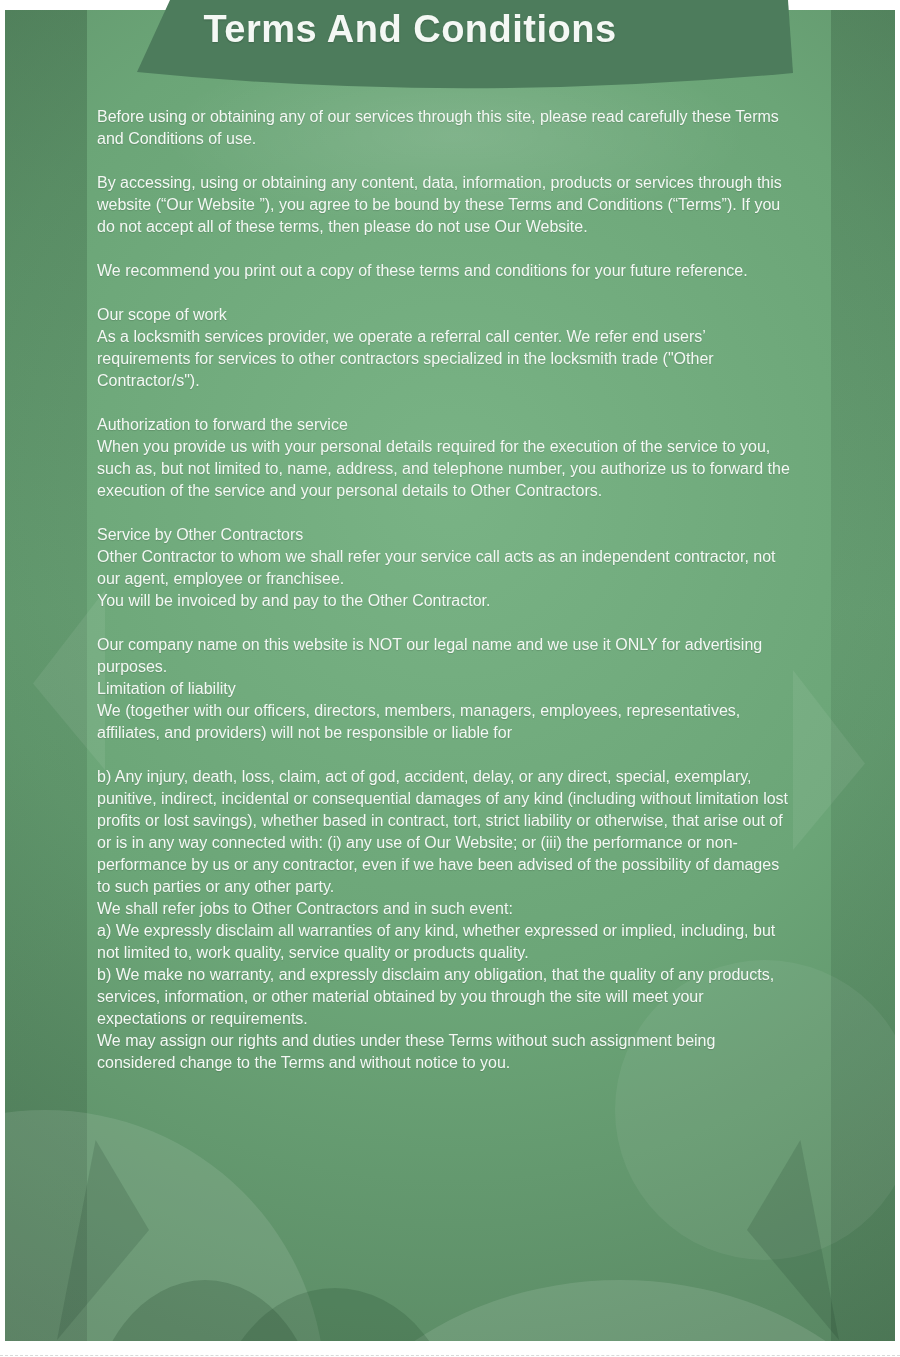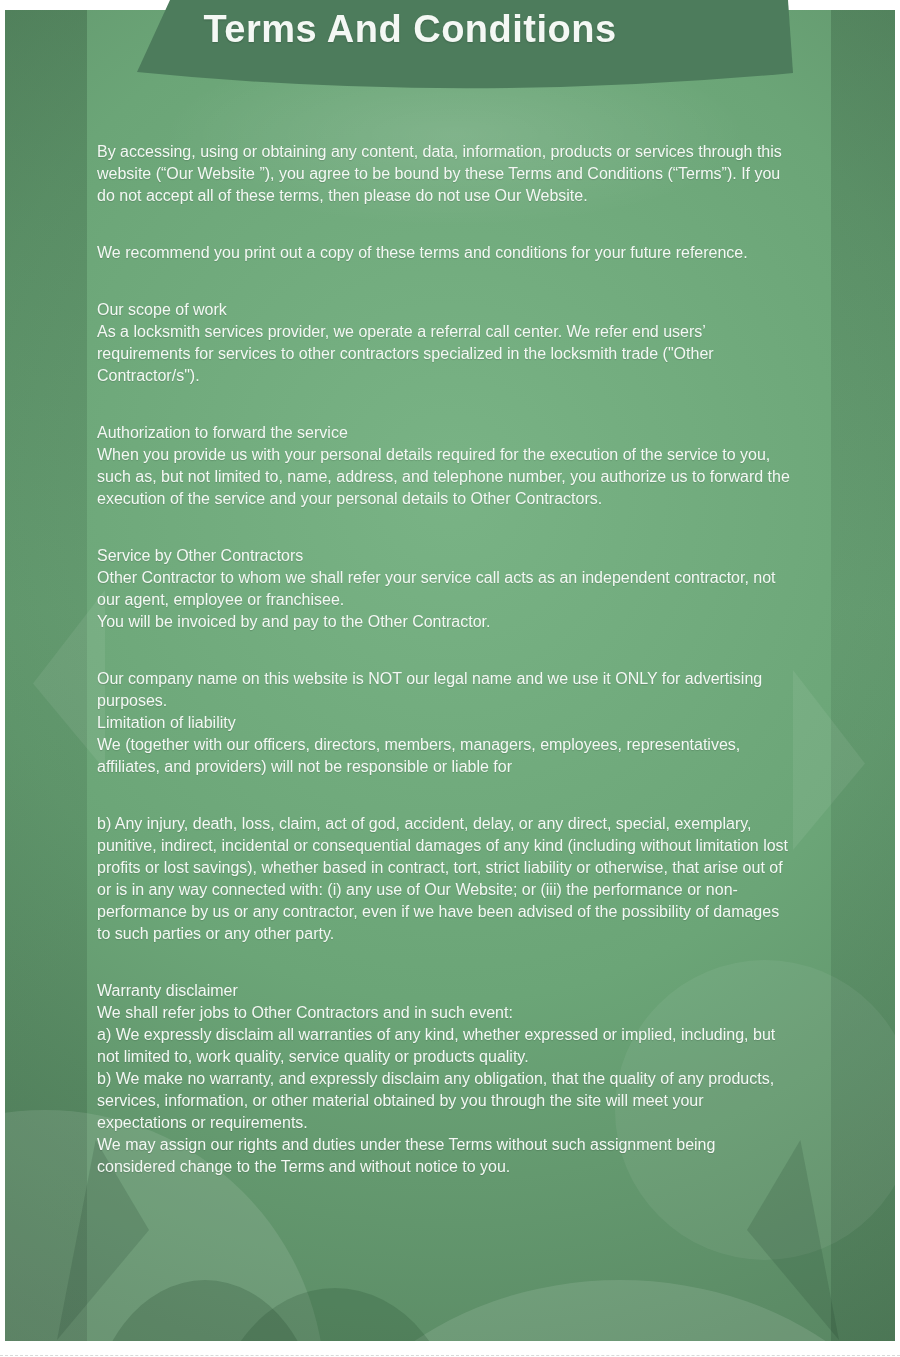--- a/index.html
+++ b/index.html
@@ -88,21 +88,21 @@
     color:var(--text);
     text-shadow:0 1px 2px rgba(0,0,0,0.18);
   }
   .content{
     position:absolute;left:97px;top:106px;width:697px;z-index:3;
     color:var(--text);
     font-size:16px;line-height:22px;
     text-shadow:0 1px 1px rgba(0,0,0,0.14);
   }
   .content p{margin:0;}
-  .content .gap{margin-top:35px;}
+  .content .gap{margin-top:22px;}
   .content .hd{font-weight:normal;}
   .bottom-line{
     position:absolute;left:0;right:0;bottom:1px;height:0;
     border-top:1px dashed #d9d9d9;z-index:4;
   }
 </style>
 </head>
 <body>
 
 <div class="canvas">
@@ -120,33 +120,33 @@
   <div class="shape hump-b"></div>
 </div>
 
 <svg class="ribbon" width="900" height="110" viewBox="0 0 900 110" aria-hidden="true">
   <path d="M170,0 L788,0 L793,73 Q455,104 137,72 Z" fill="currentColor"></path>
 </svg>
 
 <h1 class="title">Terms And Conditions</h1>
 
 <div class="content">
+  <p class="blk">Before using or obtaining any of our services through this site, please read carefully these Terms and Conditions of use.</p>
   <p class="blk gap">By accessing, using or obtaining any content, data, information, products or services through this website (“Our Website ”), you agree to be bound by these Terms and Conditions (“Terms”). If you do not accept all of these terms, then please do not use Our Website.</p>
   <p class="blk gap">We recommend you print out a copy of these terms and conditions for your future reference.</p>
   <p class="blk gap hd">Our scope of work</p>
   <p class="blk">As a locksmith services provider, we operate a referral call center. We refer end users’ requirements for services to other contractors specialized in the locksmith trade ("Other Contractor/s").</p>
   <p class="blk gap hd">Authorization to forward the service</p>
   <p class="blk">When you provide us with your personal details required for the execution of the service to you, such as, but not limited to, name, address, and telephone number, you authorize us to forward the execution of the service and your personal details to Other Contractors.</p>
   <p class="blk gap hd">Service by Other Contractors</p>
   <p class="blk">Other Contractor to whom we shall refer your service call acts as an independent contractor, not our agent, employee or franchisee.</p>
   <p class="blk">You will be invoiced by and pay to the Other Contractor.</p>
   <p class="blk gap">Our company name on this website is NOT our legal name and we use it ONLY for advertising purposes.</p>
   <p class="blk hd">Limitation of liability</p>
   <p class="blk">We (together with our officers, directors, members, managers, employees, representatives, affiliates, and providers) will not be responsible or liable for</p>
   <p class="blk gap">b) Any injury, death, loss, claim, act of god, accident, delay, or any direct, special, exemplary, punitive, indirect, incidental or consequential damages of any kind (including without limitation lost profits or lost savings), whether based in contract, tort, strict liability or otherwise, that arise out of or is in any way connected with: (i) any use of Our Website; or (iii) the performance or non-performance by us or any contractor, even if we have been advised of the possibility of damages to such parties or any other party.</p>
-  <p class="blk gap hd">Warranty disclaimer</p>
   <p class="blk">We shall refer jobs to Other Contractors and in such event:</p>
   <p class="blk">a) We expressly disclaim all warranties of any kind, whether expressed or implied, including, but not limited to, work quality, service quality or products quality.</p>
   <p class="blk">b) We make no warranty, and expressly disclaim any obligation, that the quality of any products, services, information, or other material obtained by you through the site will meet your expectations or requirements.</p>
   <p class="blk">We may assign our rights and duties under these Terms without such assignment being considered change to the Terms and without notice to you.</p>
 </div>
 
 <div class="bottom-line"></div>
 
 </body></html>

